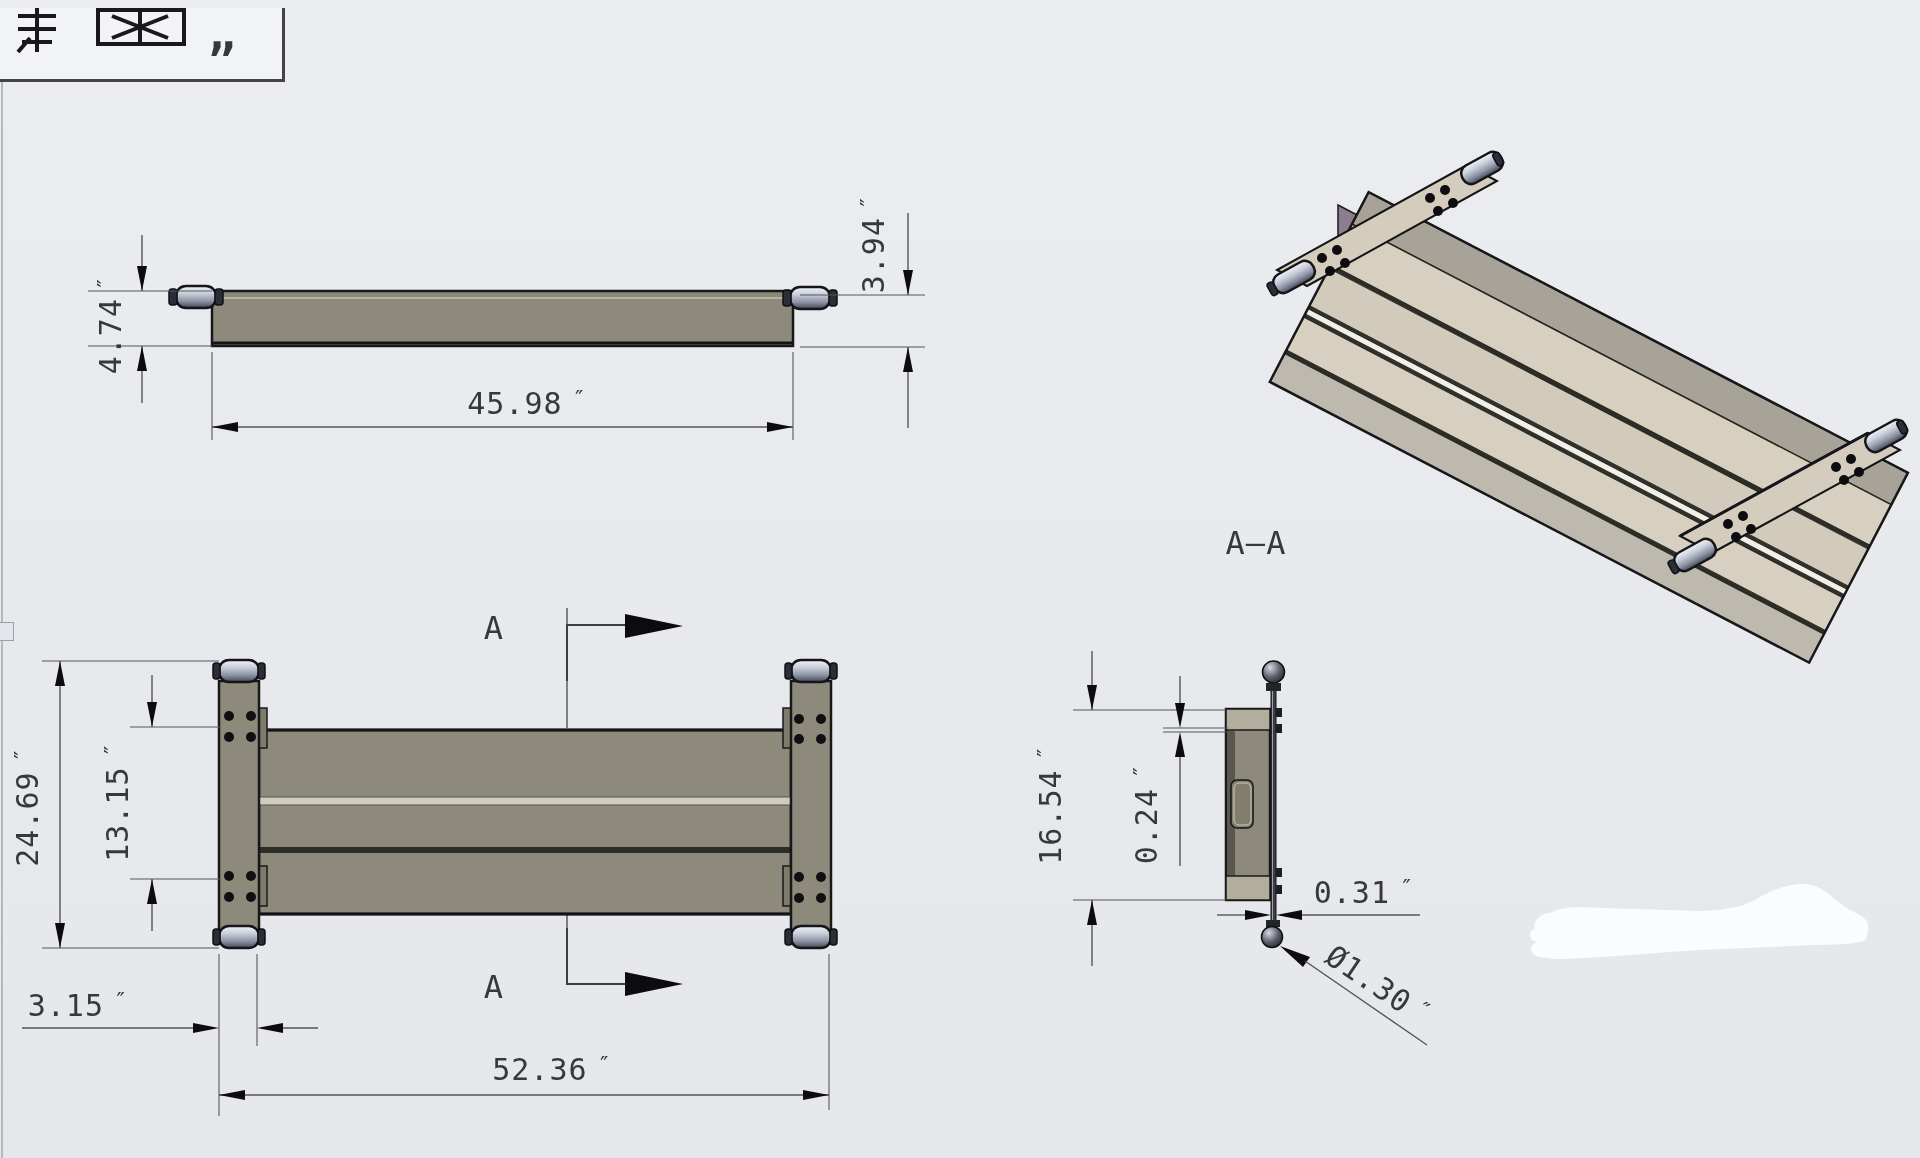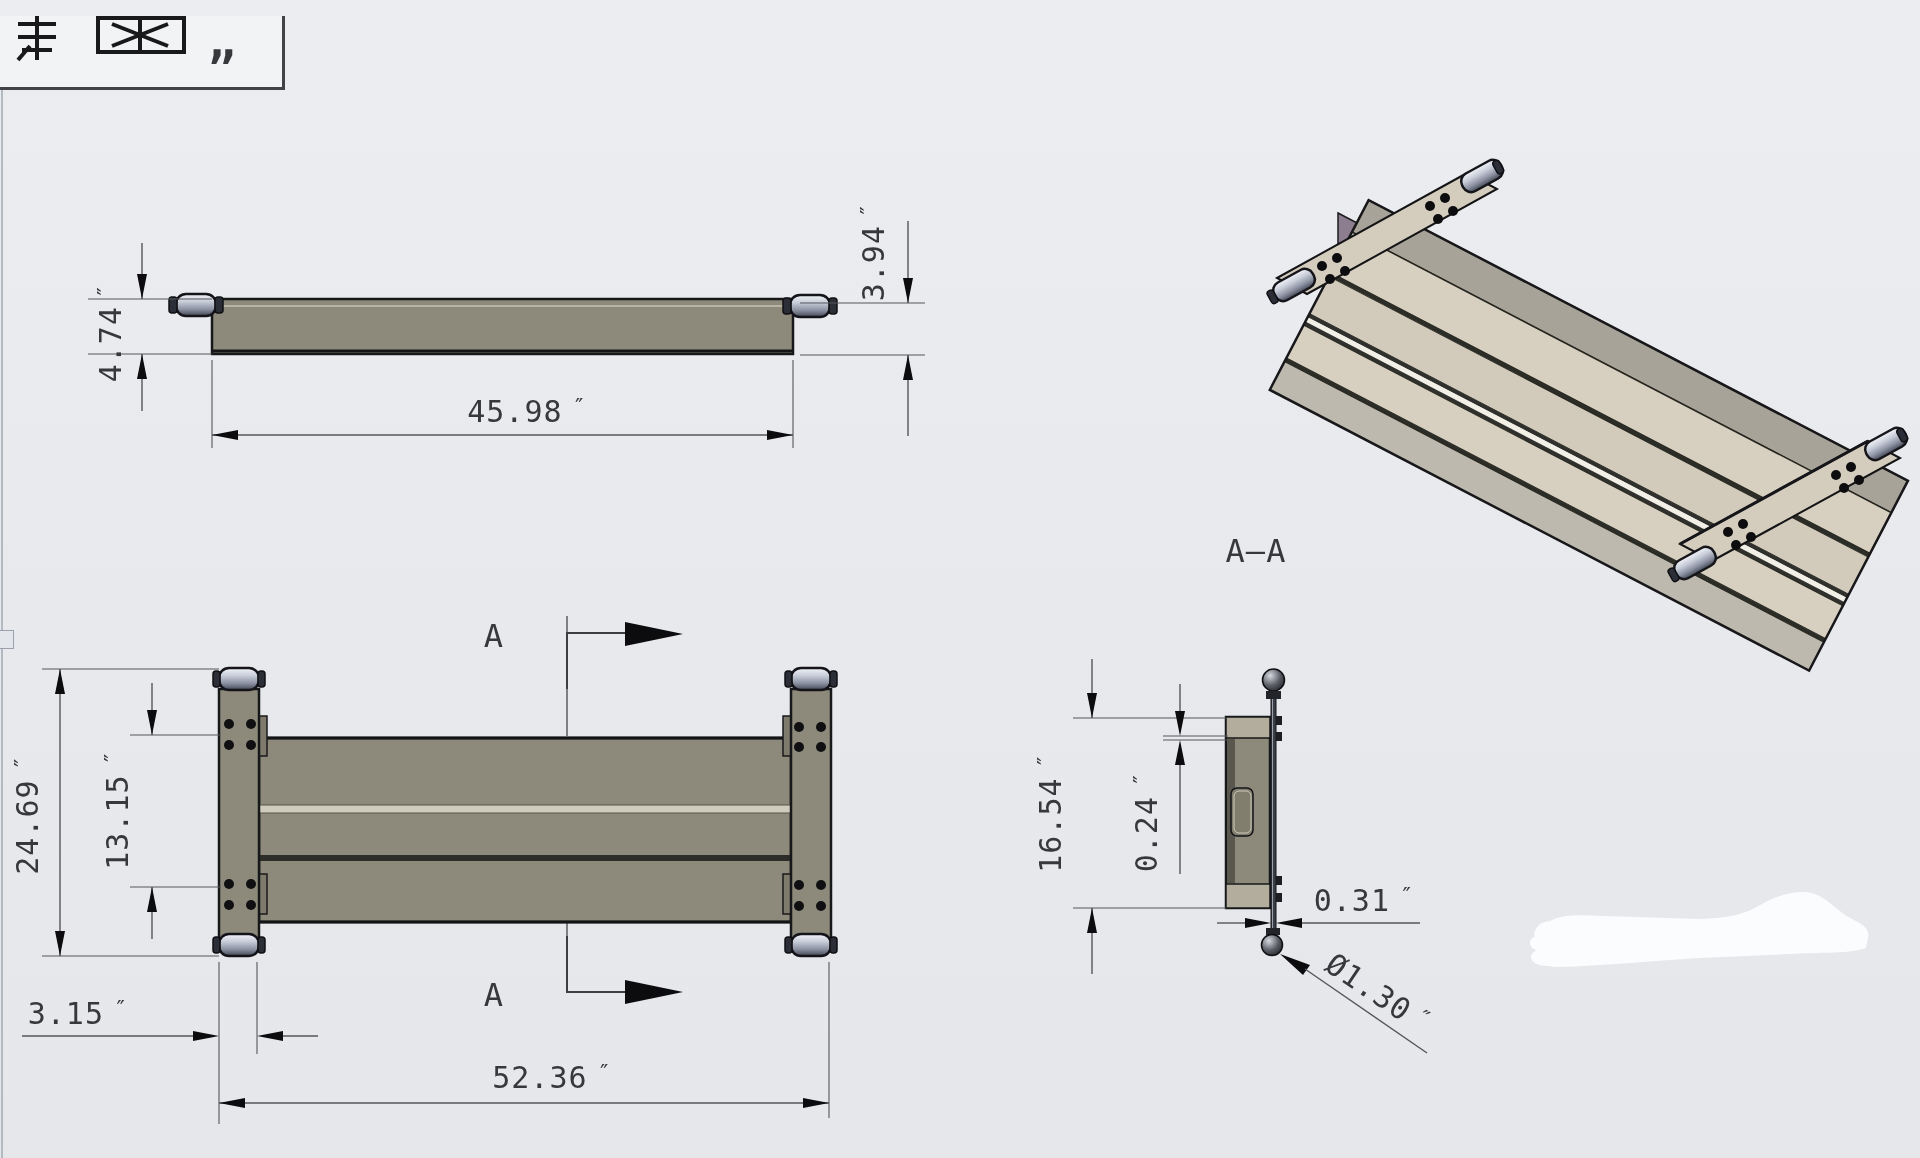--- a/index.html
+++ b/index.html
@@ -1,19 +1,19 @@
 <!DOCTYPE html>
 <html><head>
 <meta charset="utf-8">
 <style>
   html,body{margin:0;padding:0;}
   body{width:1920px;height:1158px;overflow:hidden;
        font-family:"DejaVu Sans Mono", monospace;
        background:linear-gradient(180deg,#ecedf0 0%,#e8e9ec 55%,#e6e7ea 100%);}
-  #sheet{position:absolute;left:0;top:16px;width:1920px;height:884px;}
+  #sheet{position:absolute;left:0;top:8px;width:1920px;height:884px;}
   
   #left-border{position:absolute;left:1px;top:0;width:2px;height:1158px;
                background:#a9b0b8;opacity:.85;}
   #left-tab{position:absolute;left:0;top:614px;width:13px;height:17px;
             background:#e3e6ea;border:1px solid #9aa1aa;border-left:none;}
   
   #title-box{position:absolute;left:0;top:0;width:282px;height:71px;
              background:#f2f3f5;border-right:3px solid #434347;
              border-bottom:3px solid #434347;overflow:hidden;}
   #title-box .cjk-hidden{position:absolute;left:4px;top:-20px;font-size:44px;

